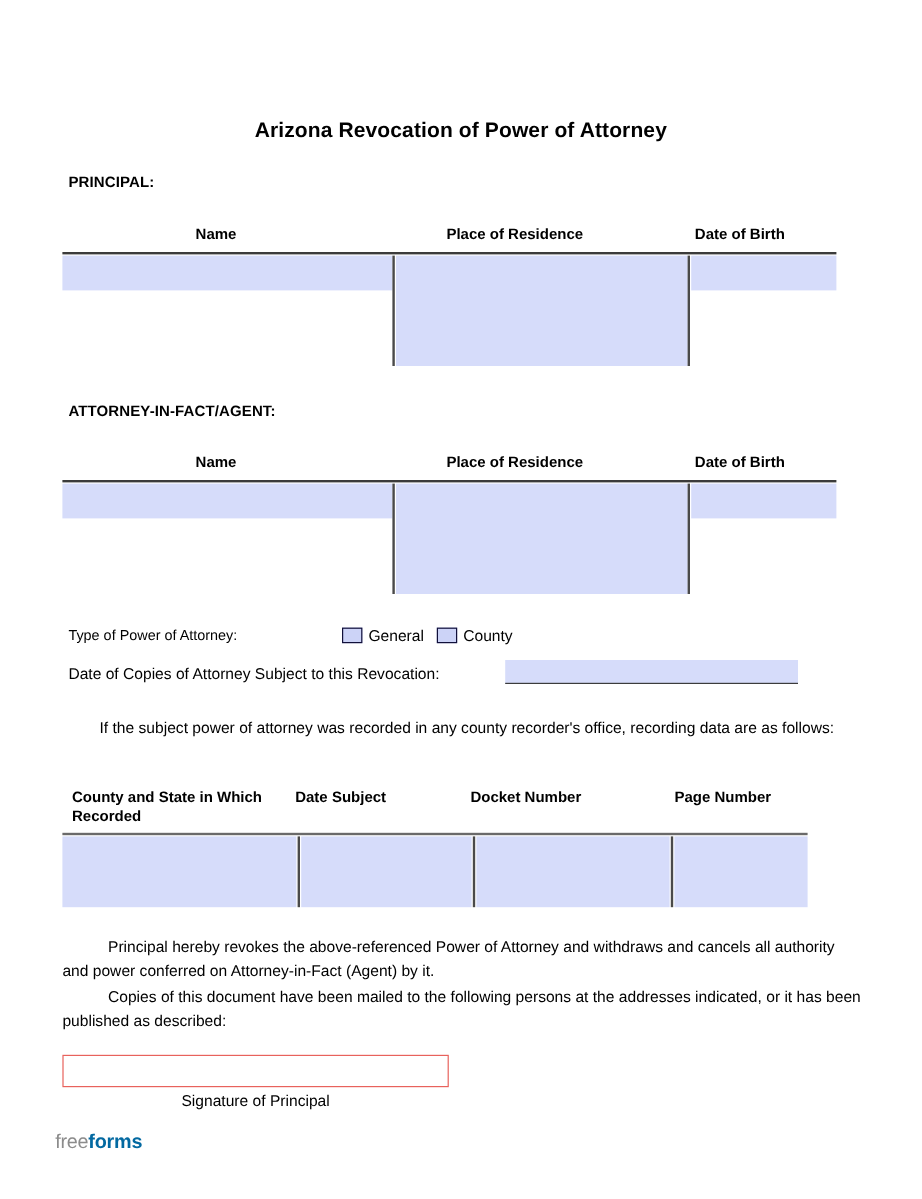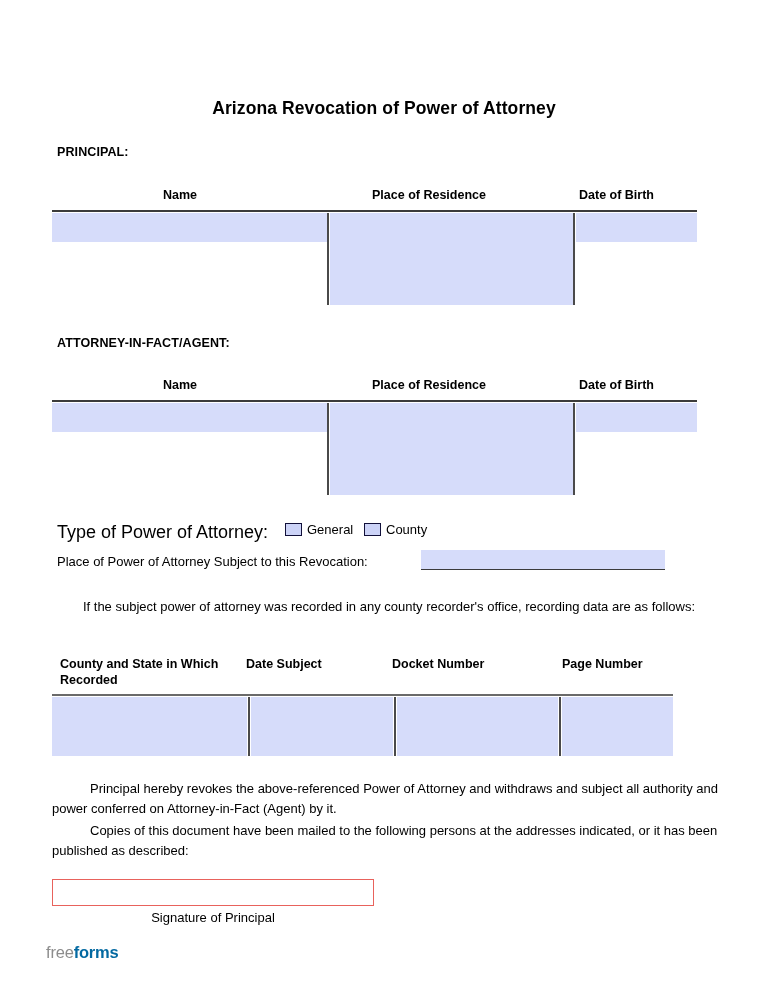--- a/index.html
+++ b/index.html
@@ -113,21 +113,21 @@
   .poa-type-row {
     position: absolute;
     left: 57px;
     top: 522px;
     width: 660px;
     height: 18px;
   }
   .poa-type-label {
     position: absolute;
     left: 0; top: 0;
-    font-size: 18px;
+    font-size: 12px;
     white-space: nowrap;
   }
   .cbox {
     position: absolute;
     top: 1px;
     width: 17px;
     height: 13px;
     background: #ccd3f7;
     border: 1.6px solid #11103a;
     box-sizing: border-box;
@@ -334,21 +334,21 @@
 
   <div class="poa-type-row">
     <div class="poa-type-label">Type of Power of Attorney:</div>
     <div class="cbox general"></div>
     <div class="cbox-label general">General</div>
     <div class="cbox special"></div>
     <div class="cbox-label special">County</div>
   </div>
 
   <div class="poa-date-row">
-    <div class="poa-date-label">Place of Power of Attorney Subject to this Revocation:</div>
+    <div class="poa-date-label">Date of Copies of Attorney Subject to this Revocation:</div>
     <div class="poa-date-field"></div>
   </div>
 
   <div class="recording-intro">If the subject power of attorney was recorded in any county recorder's office, recording data are as follows:</div>
 
   <div class="rec-table">
     <div class="rec-headrow">
       <div class="rec-head c1">County and State in Which Recorded</div>
       <div class="rec-head c2">Date Subject</div>
       <div class="rec-head c3">Docket Number</div>
@@ -359,21 +359,21 @@
       <div class="rec-cell k1"></div>
       <div class="rec-cell k2"></div>
       <div class="rec-cell k3"></div>
       <div class="rec-cell k4"></div>
       <div class="rec-vdiv v1"></div>
       <div class="rec-vdiv v2"></div>
       <div class="rec-vdiv v3"></div>
     </div>
   </div>
 
-  <div class="body-para" id="para-revoke">Principal hereby revokes the above-referenced Power of Attorney and withdraws and subject all authority and power conferred on Attorney-in-Fact (Agent) by it.</div>
+  <div class="body-para" id="para-revoke">Principal hereby revokes the above-referenced Power of Attorney and withdraws and cancels all authority and power conferred on Attorney-in-Fact (Agent) by it.</div>
   <div class="body-para" id="para-copies">Copies of this document have been mailed to the following persons at the addresses indicated, or it has been published as described:</div>
 
   <div class="sig-box"></div>
   <div class="sig-caption">Signature of Principal</div>
 
   <div class="footer-logo"><span class="lg-free">free</span><span class="lg-forms">forms</span></div>
 
 </div>
 
 </body></html>

